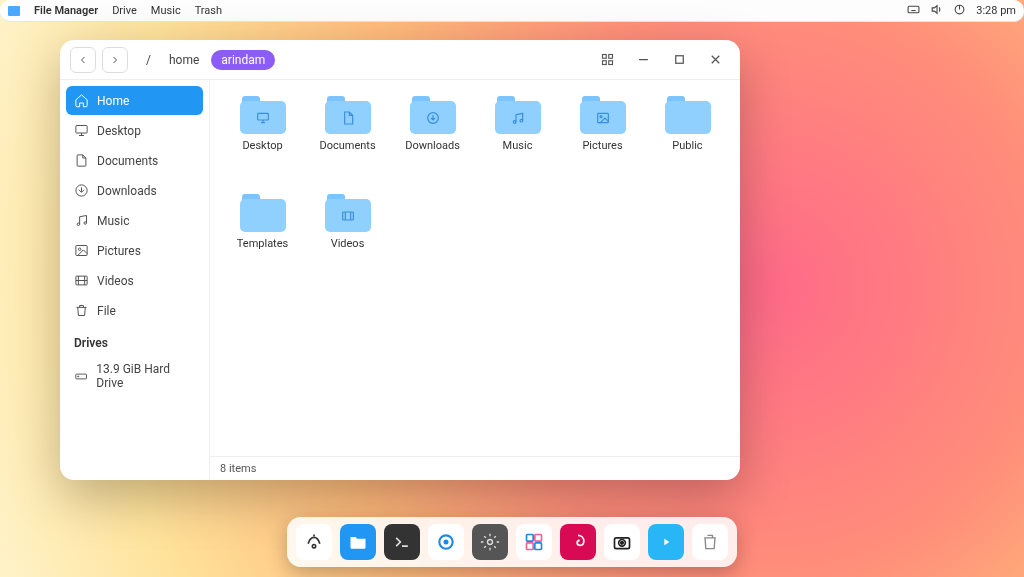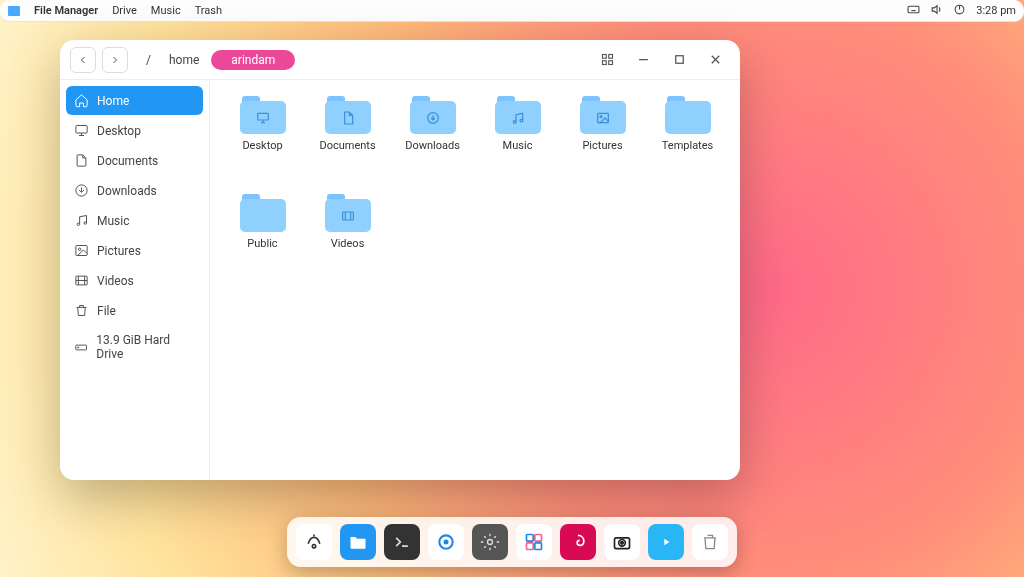--- a/index.html
+++ b/index.html
@@ -35,21 +35,21 @@
     height: 40px; display: flex; align-items: center; padding: 0 10px; gap: 6px;
     border-bottom: 1px solid #eee;
   }
   .navbtn {
     width: 26px; height: 26px; border: 1px solid #ddd; border-radius: 6px;
     display: flex; align-items: center; justify-content: center; background: #fff;
   }
   .navbtn svg { width: 12px; height: 12px; stroke:#555; }
   .path { display:flex; align-items:center; gap:6px; margin-left:6px; font-size:12px; color:#444;}
   .crumb-plain { padding: 3px 6px; }
-  .crumb-pill { background:#ec4899; color:#fff; padding:3px 20px; border-radius:10px; font-size:12px;}
+  .crumb-pill { background:#8b5cf6; color:#fff; padding:3px 10px; border-radius:10px; font-size:12px;}
   .tb-spacer { flex:1; }
   .tb-icon { width:30px; height:30px; display:flex; align-items:center; justify-content:center; border-radius:6px;}
   .tb-icon svg { width:15px; height:15px; stroke:#555; fill:none;}
   .winbody { flex:1; display:flex; min-height:0;}
   .sidebar { width:150px; border-right:1px solid #eee; padding:6px 6px 6px 6px; display:flex; flex-direction:column; gap:1px; font-size:12px; color:#444; overflow:hidden;}
   .side-item { display:flex; align-items:center; gap:8px; padding:7px 8px; border-radius:6px;}
   .side-item svg { width:15px; height:15px; stroke:#555; fill:none; stroke-width:1.6;}
   .side-item.active { background:#2196f3; color:#fff;}
   .side-item.active svg { stroke:#fff; }
   .side-head { font-weight:600; font-size:12px; padding:10px 8px 4px; color:#333;}
@@ -193,20 +193,21 @@
             <path d="M7 5v14M17 5v14M3 12h18"></path>
           </svg>
         <span>Videos</span>
       </div>
       <div class="side-item">
         <svg viewBox="0 0 24 24">
             <path d="M4 7h16M9 7V4h6v3M6 7l1 13h10l1-13"></path>
           </svg>
         <span>File</span>
       </div>
+      <div class="side-head">Drives</div>
       <div class="side-item">
         <svg viewBox="0 0 24 24">
             <rect x="3" y="8" width="18" height="8" rx="1"></rect>
             <circle cx="7" cy="12" r="1"></circle>
           </svg>
         <span>13.9 GiB Hard Drive</span>
       </div>
     </div>
 
     <div class="content">
@@ -253,35 +254,38 @@
               <svg viewBox="0 0 24 24">
                 <rect x="4" y="5" width="16" height="14" rx="1"></rect>
                 <circle cx="9" cy="10" r="1.5"></circle>
                 <path d="M20 17l-5-5-8 8"></path>
               </svg>
             </div>
           <span class="item-label">Pictures</span>
         </div>
         <div class="item">
           <div class="folder"></div>
+          <span class="item-label">Public</span>
+        </div>
+        <div class="item">
+          <div class="folder"></div>
           <span class="item-label">Templates</span>
-        </div>
-        <div class="item">
-          <div class="folder"></div>
-          <span class="item-label">Public</span>
         </div>
         <div class="item">
           <div class="folder">
               <svg viewBox="0 0 24 24">
                 <rect x="4" y="6" width="16" height="12" rx="1"></rect>
                 <path d="M8 6v12M16 6v12"></path>
               </svg>
             </div>
           <span class="item-label">Videos</span>
         </div>
+      </div>
+      <div class="status">
+        <span>8 items</span>
       </div>
     </div>
   </div>
 </div>
 
 <div class="dock">
   <div class="dock-item" style="background:#fff;">
       <svg viewBox="0 0 24 24" fill="none" stroke="#333" stroke-width="2">
         <path d="M5 14c3-10 11-10 14 0M12 3v2"></path>
         <circle cx="12" cy="17" r="2"></circle>

